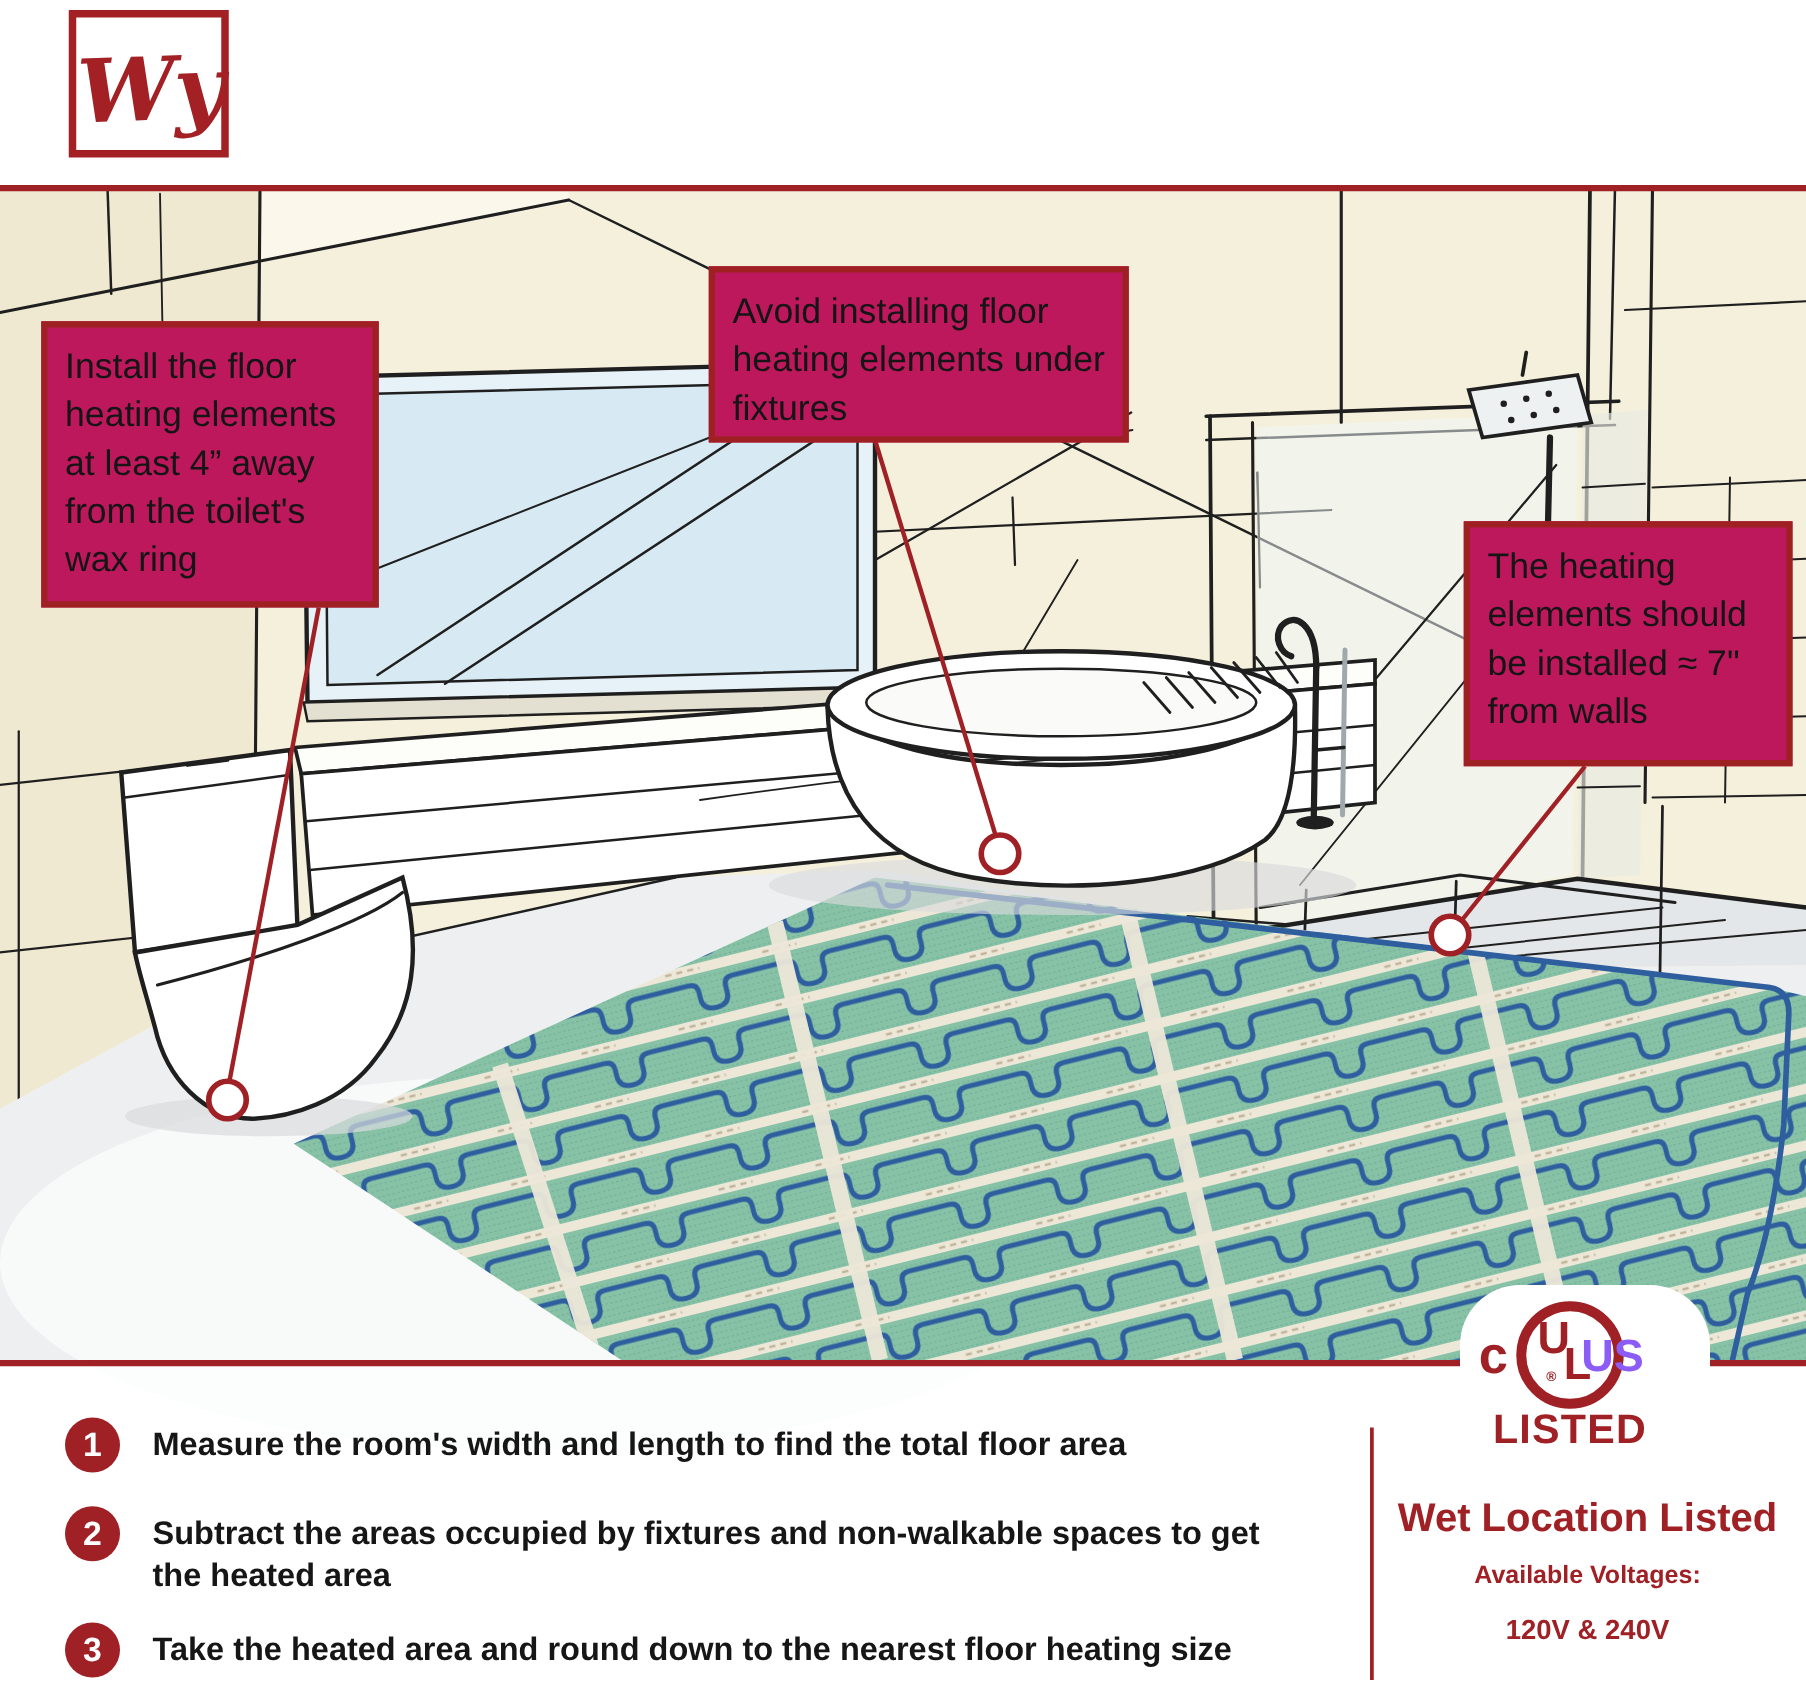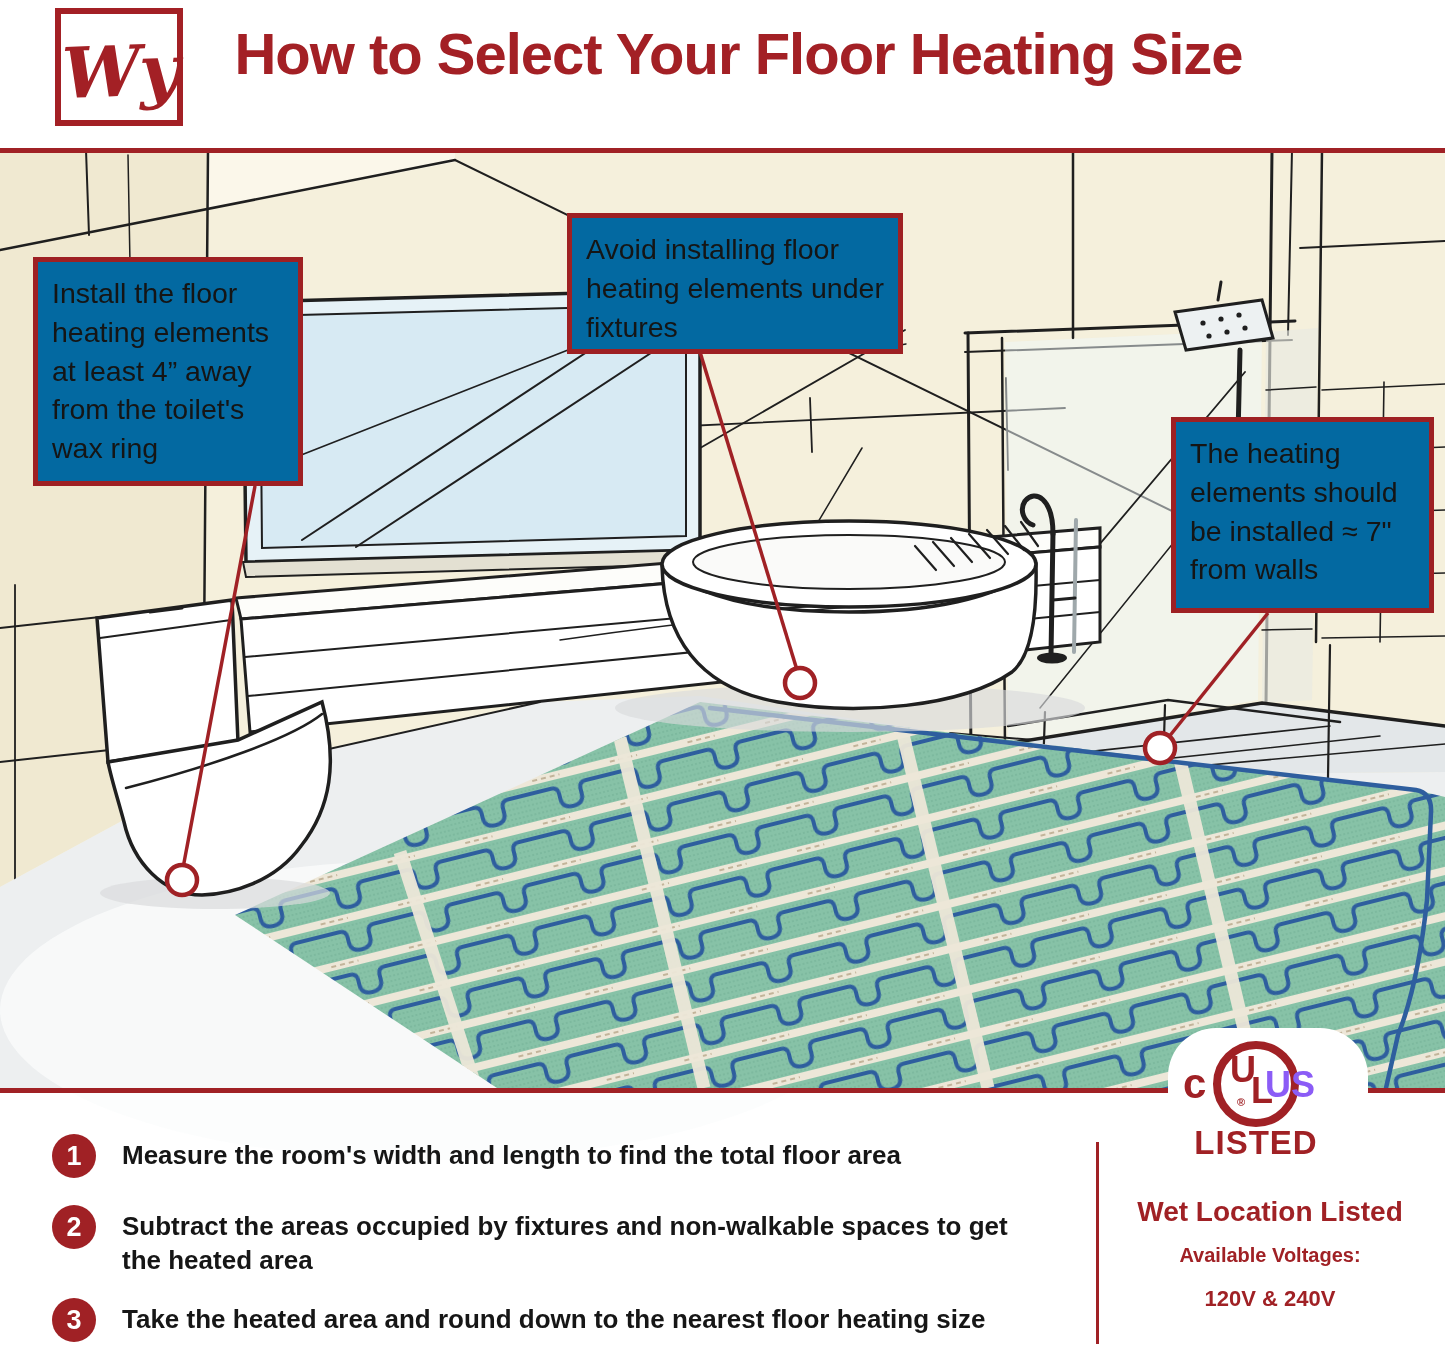--- a/index.html
+++ b/index.html
@@ -9,21 +9,21 @@
 
   
   .logo{position:absolute;left:55px;top:8px;width:116px;height:106px;border:6px solid #A32025;
         display:flex;align-items:center;justify-content:center;background:#fff;}
   .logo span{font-family:"DejaVu Serif",serif;font-style:italic;font-weight:bold;
         font-size:70px;color:#A32025;transform:translate(2px,4px) rotate(-2deg);}
   .title{position:absolute;left:calc(50% + 16px);top:20px;transform:translateX(-50%);
         font-size:58px;font-weight:bold;color:#A32025;letter-spacing:-1px;white-space:nowrap;}
 
   
-  .callout{position:absolute;background:#0369a1;border:5px solid #9E2023;box-sizing:border-box;
+  .callout{position:absolute;background:#be185d;border:5px solid #9E2023;box-sizing:border-box;
         color:#151515;font-size:28.5px;line-height:1.36;font-weight:500;padding:12px 12px 10px 14px;}
   .callout-1{left:33px;top:257px;width:270px;height:229px;}
   .callout-2{left:567px;top:213px;width:336px;height:141px;}
   .callout-3{left:1171px;top:417px;width:263px;height:196px;}
 
   
   .ul-blob{position:absolute;left:1168px;top:1028px;width:200px;height:112px;background:#fff;
         border-radius:48px;}
   .ul-ring{position:absolute;left:1213px;top:1041px;width:70px;height:70px;border:8px solid #A02125;
         border-radius:50%;background:#fff;}
@@ -40,21 +40,21 @@
   .step{position:absolute;left:52px;display:flex;gap:26px;align-items:flex-start;width:1030px;}
   .step-badge{width:44px;height:44px;border-radius:50%;background:#A02125;color:#fff;flex:none;
         display:flex;align-items:center;justify-content:center;font-size:27px;font-weight:bold;}
   .step-text{font-size:26px;line-height:1.3;color:#161616;font-weight:700;padding-top:5px;max-width:920px;}
   .step1{top:1134px;} .step2{top:1205px;} .step3{top:1298px;}
 
   .divider{position:absolute;left:1096px;top:1142px;width:3px;height:202px;background:#A02125;}
 
   .cert-col{position:absolute;left:1102px;top:1196px;width:336px;text-align:center;color:#A02125;
         font-weight:bold;}
-  .cert-col .wet{font-size:28px;margin-bottom:16px;}
+  .cert-col .wet{font-size:32px;margin-bottom:16px;}
   .cert-col .avail{font-size:20px;margin-bottom:19px;}
   .cert-col .volt{font-size:22px;}
 </style>
 </head>
 <body>
 
 <div class="page">
 
   <svg class="scene" width="1445" height="1348" viewBox="0 0 1445 1348">
     <defs>
@@ -223,21 +223,20 @@
       <circle cx="1160" cy="748" r="15" fill="#FFFFFF" stroke-width="4.5"></circle>
     </g>
 
     <rect x="0" y="148" width="1445" height="5" fill="#A02125"></rect>
     <rect x="0" y="1088" width="1445" height="5" fill="#A02125"></rect>
   </svg>
 
   <div class="logo">
     <span>Wy</span>
   </div>
-  <div class="title">How to Select Your Floor Heating Size</div>
 
   <div class="callout callout-1">Install the floor heating elements at least 4” away from the toilet's wax ring</div>
   <div class="callout callout-2">Avoid installing floor heating elements under fixtures</div>
   <div class="callout callout-3">The heating elements should be installed ≈ 7" from walls</div>
 
   <div class="ul-blob"></div>
   <span class="ul-c">c</span>
   <div class="ul-ring">
     <span class="ul-u">U</span>
     <span class="ul-l">L</span>

